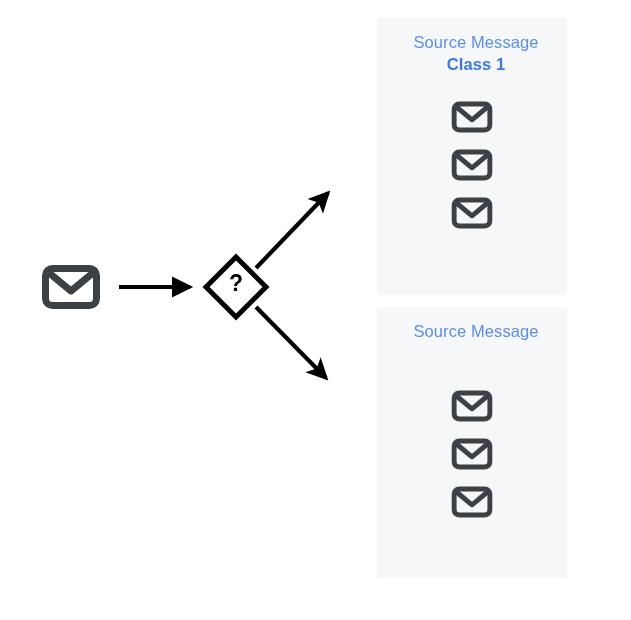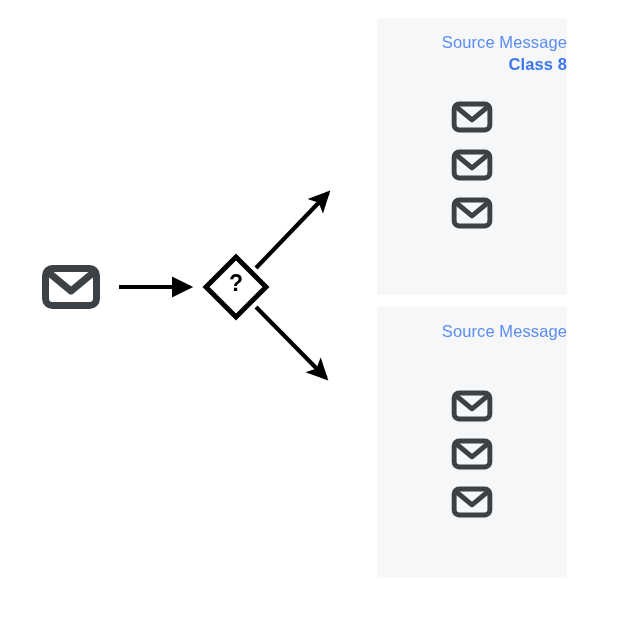--- a/index.html
+++ b/index.html
@@ -41,21 +41,21 @@
     top: 307px;
     width: 190px;
     height: 271px;
   }
 
   .panel-heading {
     position: absolute;
     left: 8px;
     right: 0;
     top: 14px;
-    text-align: right;
+    text-align: center;
     line-height: 1.32;
   }
   .panel-title-line1 {
     display: block;
     font-size: 16.5px;
     font-weight: 400;
     color: #5b8def;
     letter-spacing: 0.1px;
   }
   .panel-title-line2 {
@@ -147,21 +147,21 @@
   <div id="decision-node">
     <svg width="72" height="72" viewBox="0 0 72 72">
       <path d="M36 6 L66 36 L36 66 L6 36 Z" fill="#ffffff" stroke="#000000" stroke-width="5" stroke-linejoin="miter"></path>
     </svg>
     <div class="qmark">?</div>
   </div>
 
   <div id="panel-class-1" class="class-panel">
     <div class="panel-heading">
       <span class="panel-title-line1">Source Message</span>
-      <span class="panel-title-line2">Class 8</span>
+      <span class="panel-title-line2">Class 1</span>
     </div>
     <div class="envelope-stack">
       <svg class="envelope-icon" width="42" height="34" viewBox="0 0 60 48">
         <rect x="4.5" y="5.5" width="51" height="37" rx="7" ry="7" fill="none" stroke="#3c4146" stroke-width="7"></rect>
         <path d="M7 9 L30 28 L53 9" fill="none" stroke="#3c4146" stroke-width="7" stroke-linecap="round" stroke-linejoin="round"></path>
       </svg>
       <svg class="envelope-icon" width="42" height="34" viewBox="0 0 60 48">
         <rect x="4.5" y="5.5" width="51" height="37" rx="7" ry="7" fill="none" stroke="#3c4146" stroke-width="7"></rect>
         <path d="M7 9 L30 28 L53 9" fill="none" stroke="#3c4146" stroke-width="7" stroke-linecap="round" stroke-linejoin="round"></path>
       </svg>

